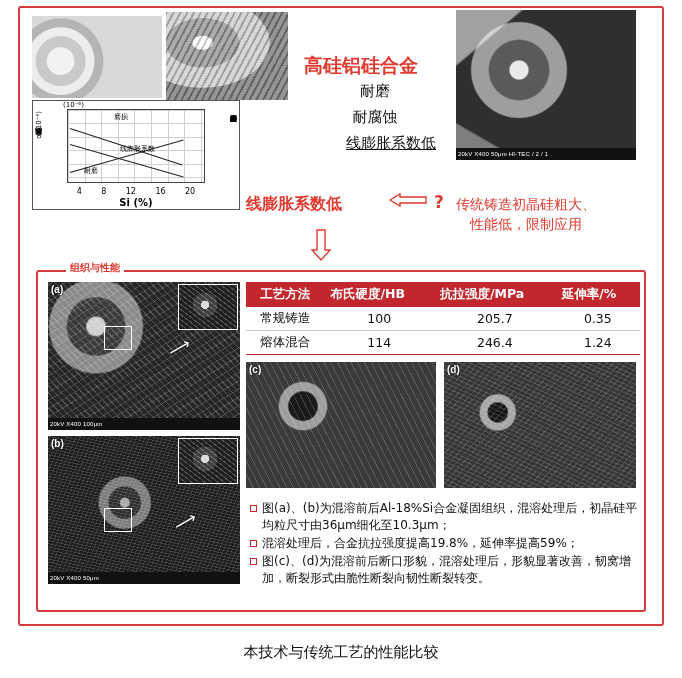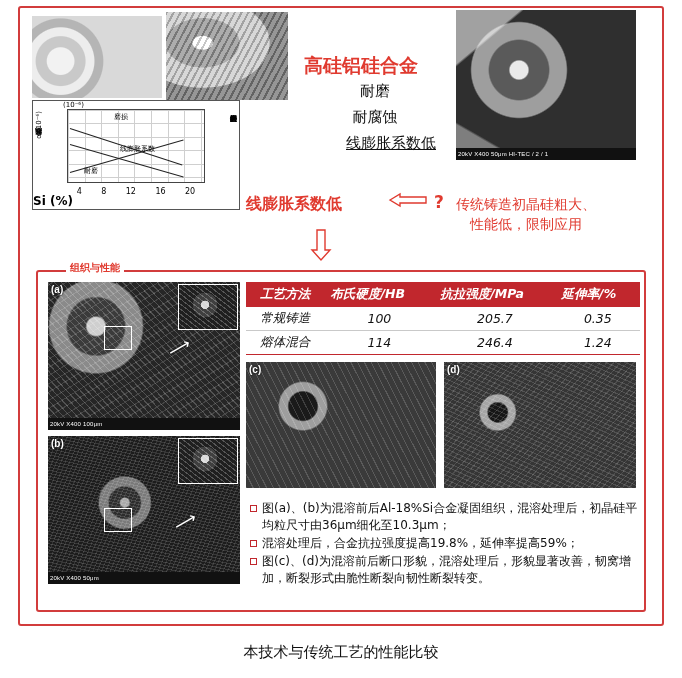--- a/index.html
+++ b/index.html
@@ -178,21 +178,22 @@
     position: absolute;
     left: 34px; right: 34px; bottom: 13px;
     display: flex;
     justify-content: space-around;
     font-size: 8px;
     color: #000;
   }
   .chart .xlabel {
     position: absolute;
     left: 0; right: 0; bottom: 1px;
-    font-size: 12px;
+    text-align: center;
+    font-size: 10px;
     font-weight: bold;
   }
   .chart .exp {
     position: absolute;
     left: 30px; top: 0px;
     font-size: 7px;
   }
   .chart .inlabel {
     position: absolute;
     font-size: 7px;
@@ -258,21 +259,20 @@
     font-size: 10px;
     padding: 0 4px;
     font-family: "DejaVu Sans", sans-serif;
   }
 
   
   .tbl {
     position: absolute;
     border-collapse: collapse;
     font-family: "DejaVu Sans", sans-serif;
-    font-style: italic;
   }
   .tbl th {
     background: #c1272d;
     color: #fff;
     font-size: 12.5px;
     font-weight: bold;
     padding: 4px 6px;
     text-align: left;
     white-space: nowrap;
   }

